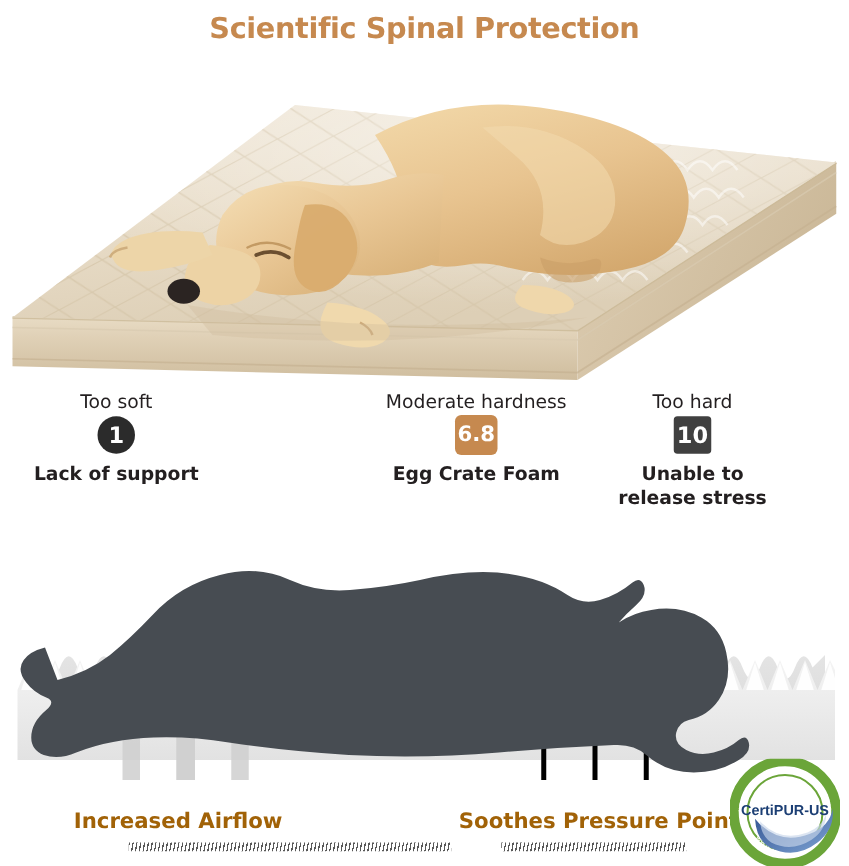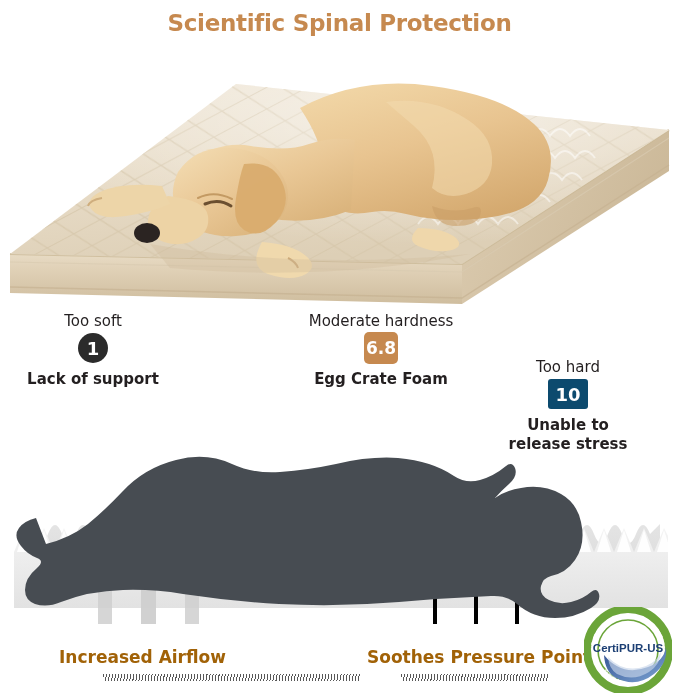--- a/index.html
+++ b/index.html
@@ -46,22 +46,22 @@
   .badge{
     display:flex;align-items:center;justify-content:center;
     color:#ffffff;font-weight:bold;
     font-family:"DejaVu Sans", sans-serif;
   }
   .badge-circle{
     width:30px;height:30px;border-radius:50%;
     background:#2b2b2b;font-size:18px;
   }
   .badge-square{
-    width:40px;height:30px;border-radius:3px;
-    background:#0c4a6e;font-size:18px;
+    width:30px;height:30px;border-radius:3px;
+    background:#404040;font-size:18px;
   }
   .badge-mid{
     width:34px;height:32px;border-radius:5px;
     background:#c6894f;font-size:17px;
   }
   
   .dots{
     position:absolute;top:362px;height:7px;
     background-image:repeating-linear-gradient(100deg,#3a3a3a 0px,#3a3a3a 1px,transparent 1px,transparent 3px);
     opacity:.85;
@@ -202,21 +202,21 @@
   </div>
 
   <div class="sc-col" style="left:275px;top:0px;width:212px;">
     <div class="sc-top">Moderate hardness</div>
     <div class="badge-wrap">
       <div class="badge badge-mid">6.8</div>
     </div>
     <div class="sc-bot">Egg Crate Foam</div>
   </div>
 
-  <div class="sc-col" style="left:471px;top:0px;width:194px;margin-top:46px;">
+  <div class="sc-col" style="left:457px;top:0px;width:194px;">
     <div class="sc-top">Too hard</div>
     <div class="badge-wrap">
       <div class="badge badge-square">10</div>
     </div>
     <div class="sc-bot">Unable to</div>
     <div class="sc-bot" style="margin-top:0;">release stress</div>
   </div>
 </div>
 
 <div id="diagram">

